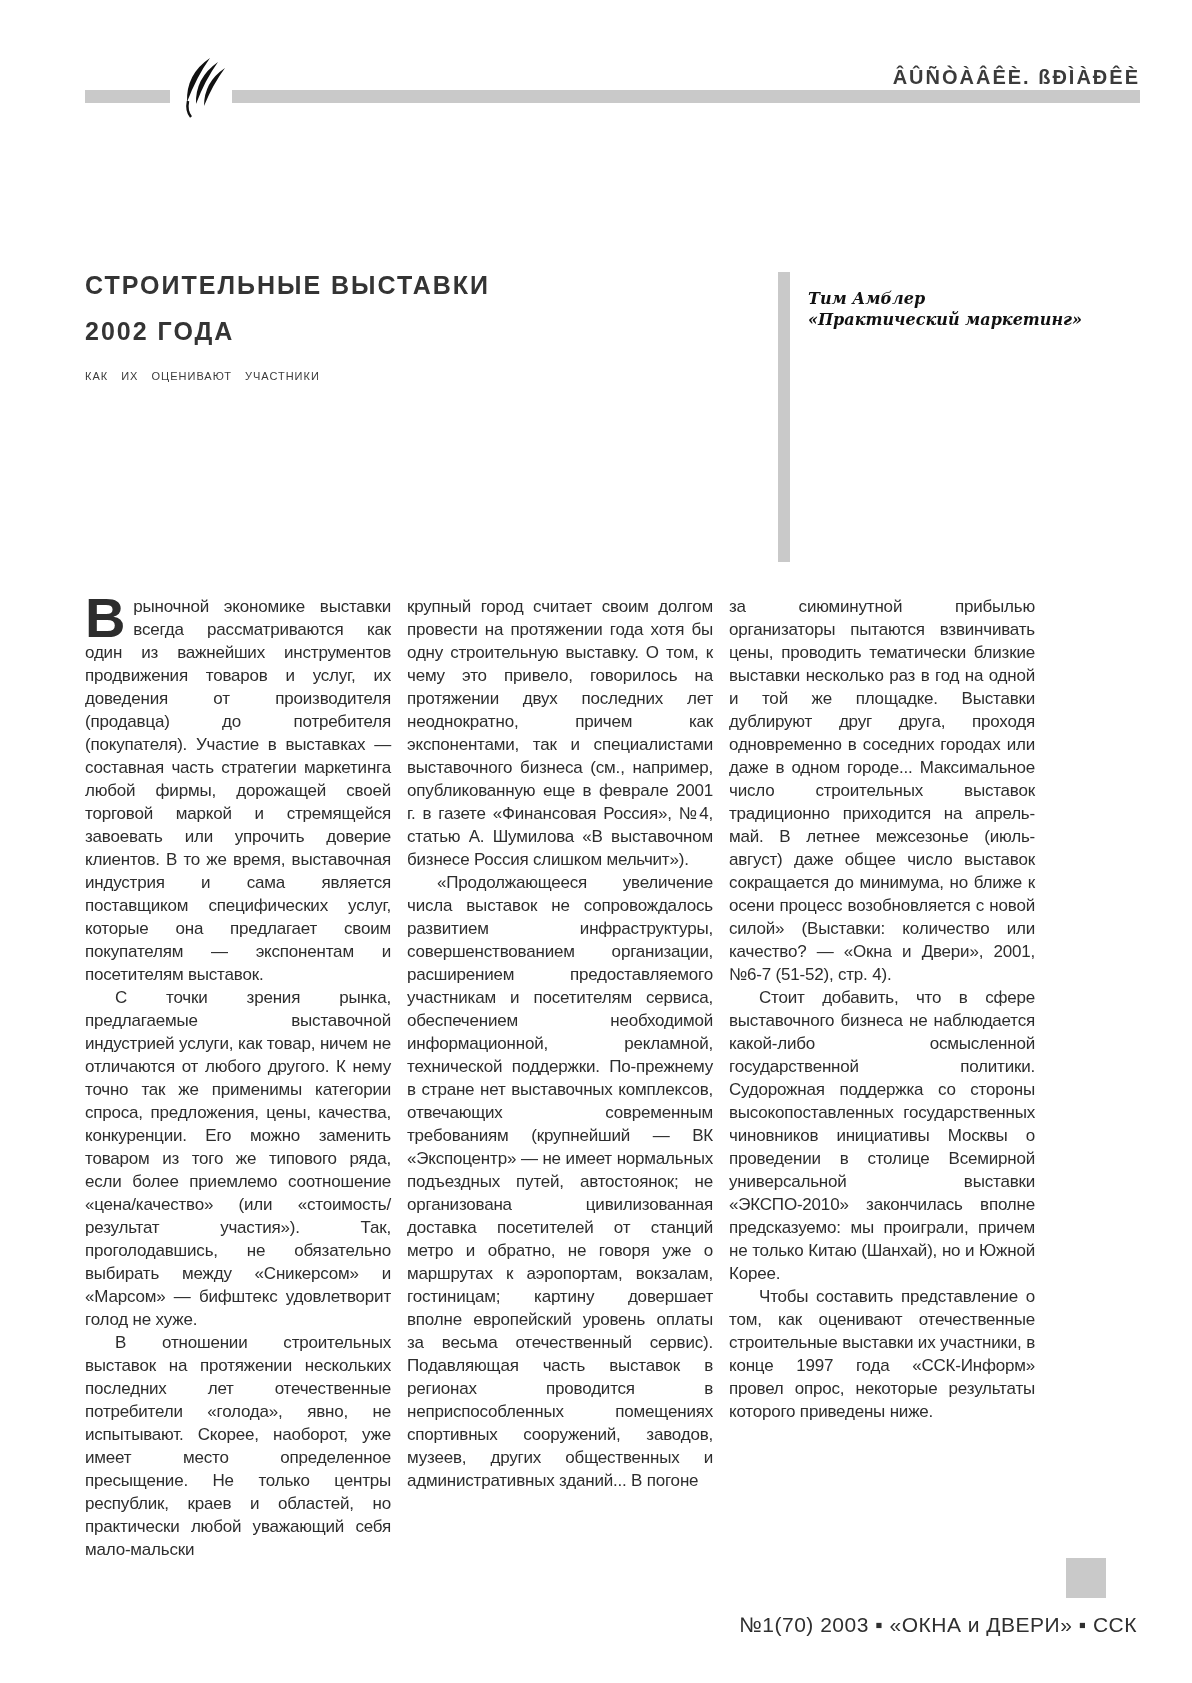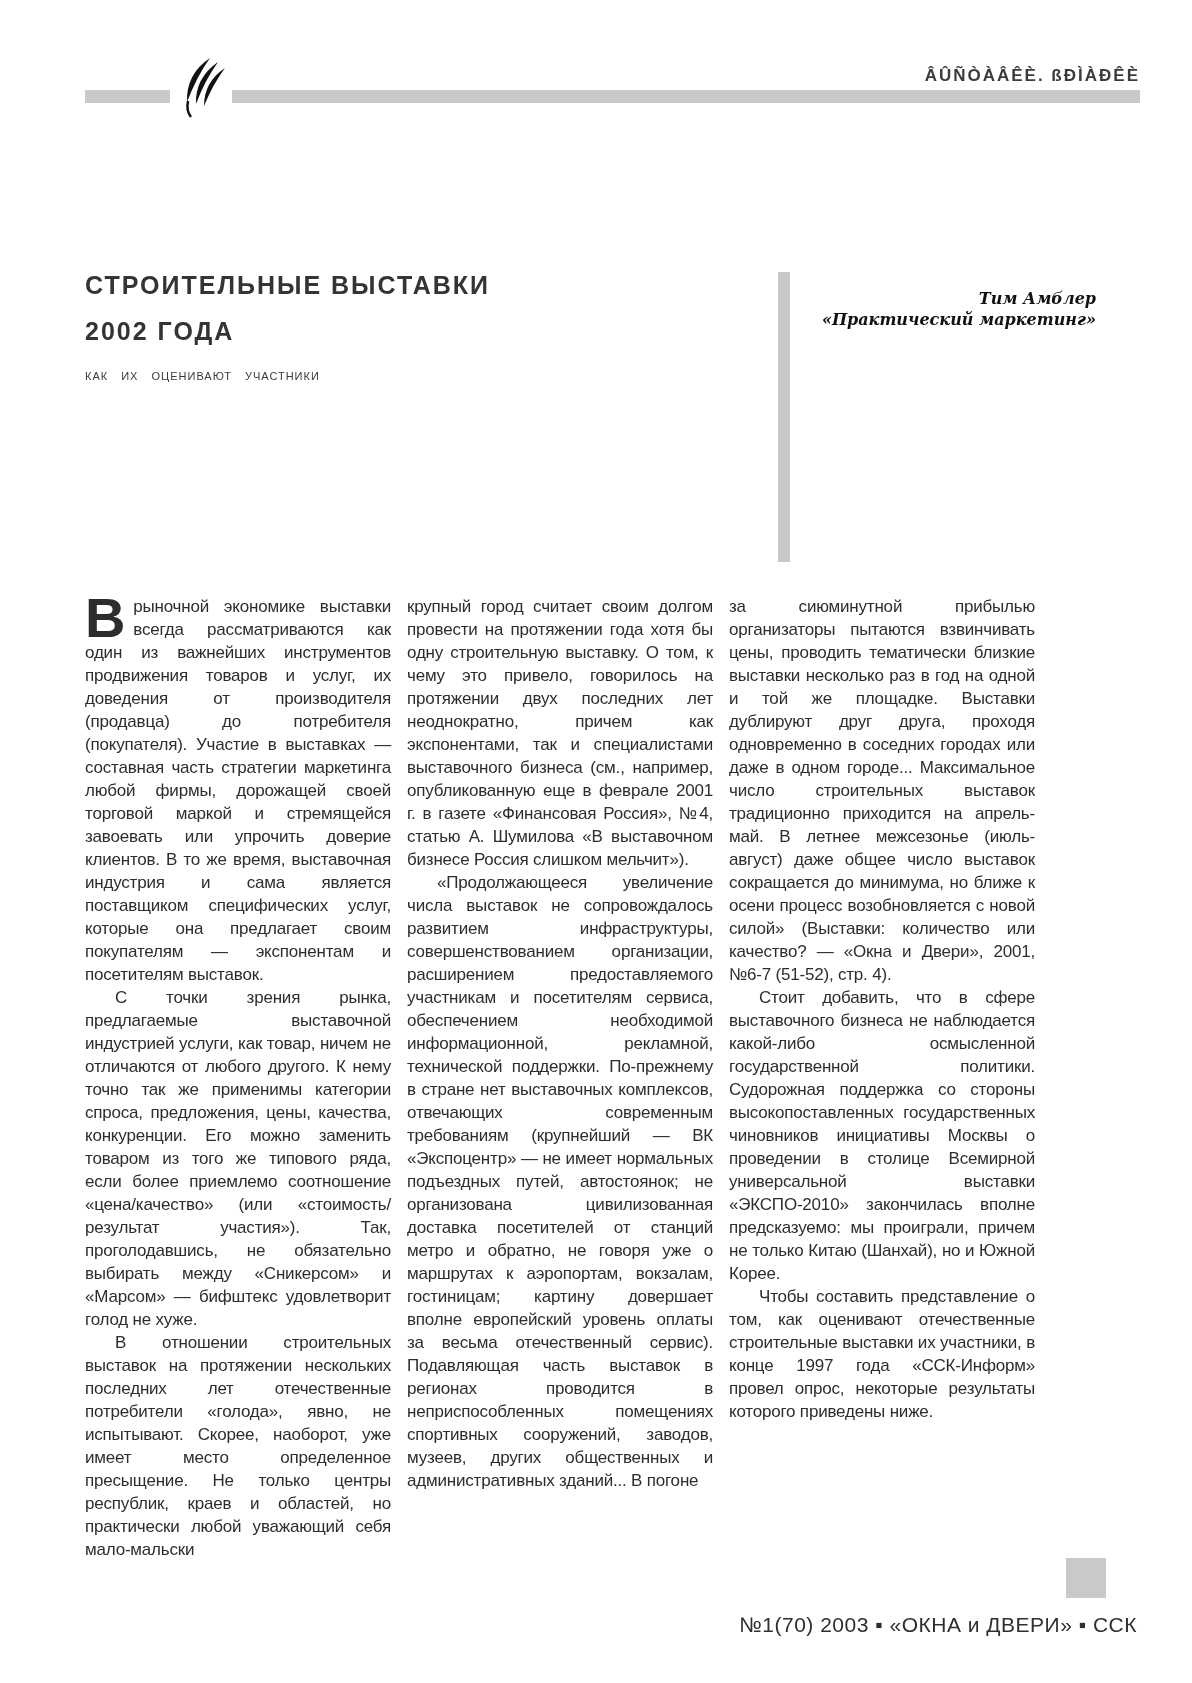--- a/index.html
+++ b/index.html
@@ -18,21 +18,21 @@
     background:#c9c9c9;
   }
   .logo-box{
     position:absolute;left:170px;top:56px;
     width:62px;height:70px;
     background:#ffffff;
     display:flex;align-items:flex-start;justify-content:center;
   }
   .header-rubric{
     position:absolute;top:66px;right:52px;
-    font-size:17px;font-weight:bold;
+    font-size:20px;font-weight:bold;
     letter-spacing:2px;color:#3b3b3b;
     white-space:nowrap;
   }
   
   .title-block{position:absolute;left:85px;top:262px;width:620px;}
   .title-line{
     font-size:25px;font-weight:bold;color:#343434;
     letter-spacing:2px;line-height:46px;white-space:nowrap;
   }
   .subtitle{
@@ -45,21 +45,21 @@
     position:absolute;left:778px;top:272px;
     width:12px;height:290px;background:#c9c9c9;
   }
   .epigraph{
     position:absolute;left:808px;top:266px;width:288px;
     font-family:"DejaVu Serif", serif;
     font-style:italic;font-weight:600;
     font-size:16px;line-height:21px;color:#111111;
   }
   .epigraph-attr{margin-top:22px;}
-  .epigraph-attr div{line-height:21px;text-align:right;}
+  .epigraph-attr div{line-height:21px;}
   
   .columns{
     position:absolute;left:85px;top:595px;
     width:950px;
     display:flex;gap:16px;
   }
   .col{width:306px;}
   .col p{
     margin:0;
     font-size:17px;line-height:23px;

